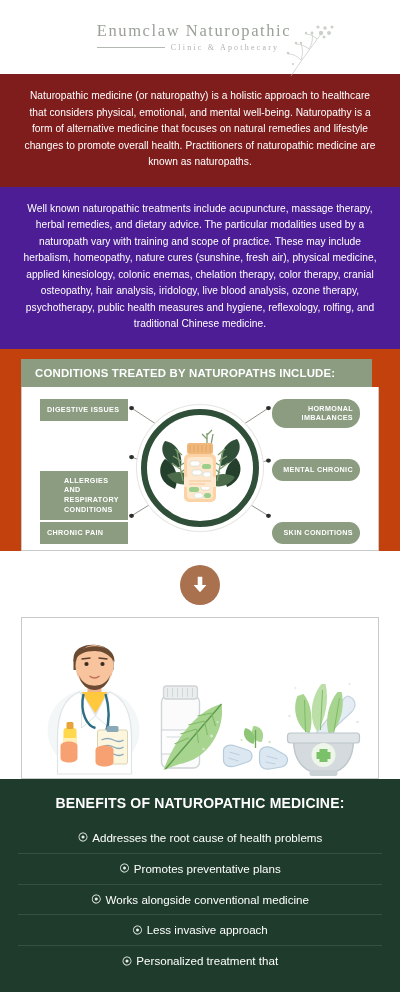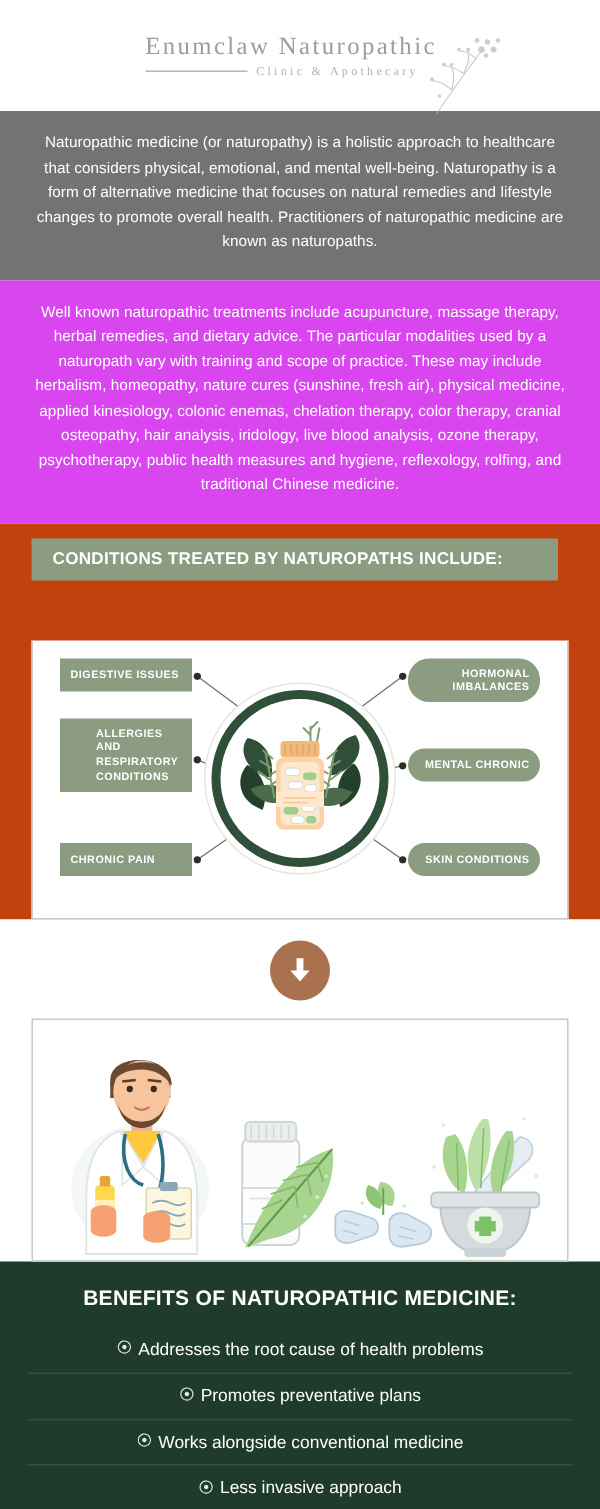--- a/index.html
+++ b/index.html
@@ -66,22 +66,22 @@
     height: 62px;
     opacity: .75;
   }
 
   
   .band {
     padding: 14px 22px 16px 22px;
     text-align: center;
     color: #ffffff;
   }
-  .band.sage { background: #737373; }
-  .band.dark { background: #d946ef; text-align: center; }
+  .band.sage { background: #7f1d1d; }
+  .band.dark { background: #4c1d95; text-align: center; }
   .band p {
     font-size: 10.2px;
     line-height: 1.62;
     letter-spacing: .05px;
   }
   .band.dark p { font-size: 10.2px; line-height: 1.62; }
 
   
   .diagram-section {
     background: #c2410c;
@@ -94,23 +94,22 @@
     font-weight: bold;
     letter-spacing: .2px;
     padding: 8px 10px 8px 14px;
     width: 351px;
     margin-left: -0px;
   }
   .diagram-panel {
     position: relative;
     border: 1px solid #c9ccc6;
     border-top: none;
-    height: 186px;
-    background: #ffffff;
-    margin-top: 40px;
+    height: 164px;
+    background: #ffffff;
   }
 
   .circle-ring {
     position: absolute;
     left: 50%;
     top: 50%;
     transform: translate(-50%, -50%);
     width: 118px;
     height: 118px;
     border-radius: 50%;
@@ -134,21 +133,21 @@
     line-height: 1.35;
     padding: 5px 7px;
     min-height: 22px;
     display: flex;
     align-items: center;
   }
   .cond-label.l { left: 18px; justify-content: flex-start; width: 88px; }
   .cond-label.r { right: 18px; justify-content: flex-end; text-align: right; width: 88px; border-radius: 14px; }
 
   .lbl-digestive  { top: 12px;  }
-  .lbl-allergies  { top: 52px; padding-left: 24px;  }
+  .lbl-allergies  { top: 84px; padding-left: 24px;  }
   .lbl-chronic    { top: 135px; }
   .lbl-hormonal   { top: 12px;  }
   .lbl-mental     { top: 72px;  }
   .lbl-skin       { top: 135px; }
 
   .connector-svg {
     position: absolute;
     left: 0; top: 0;
     width: 100%; height: 100%;
     pointer-events: none;

